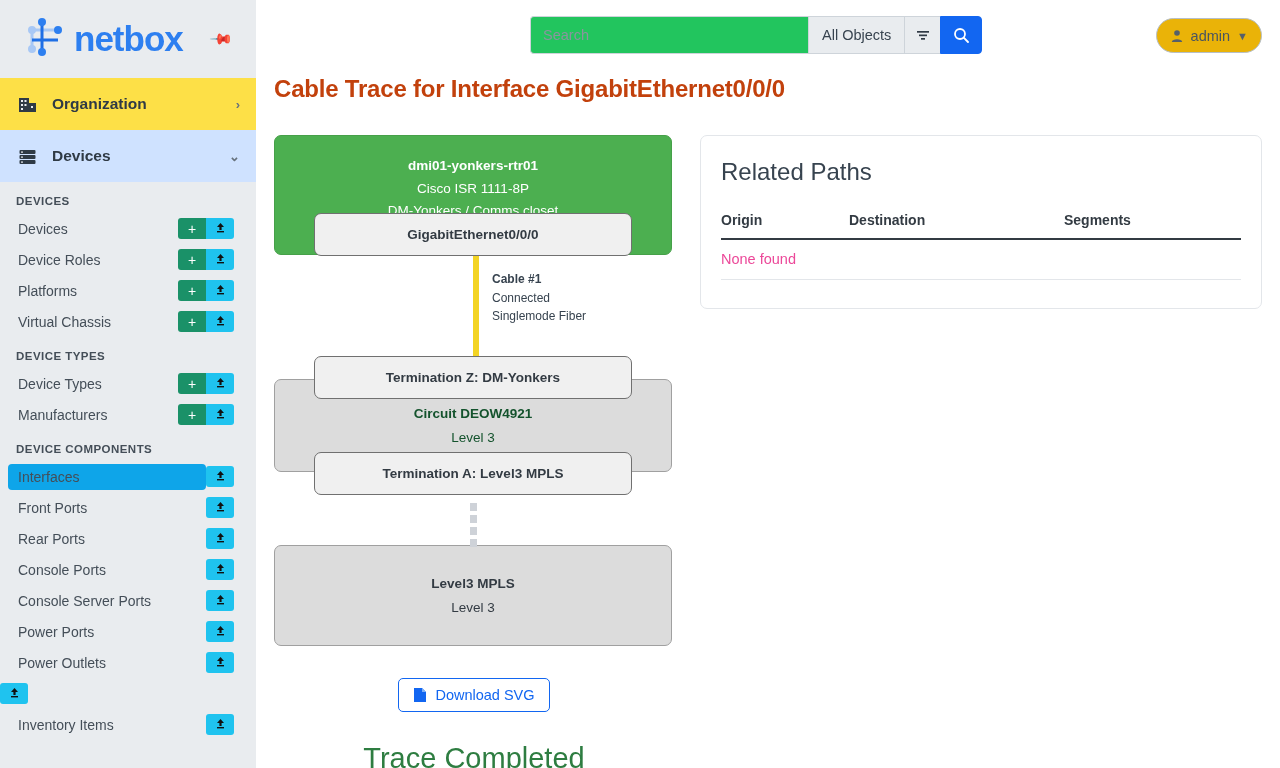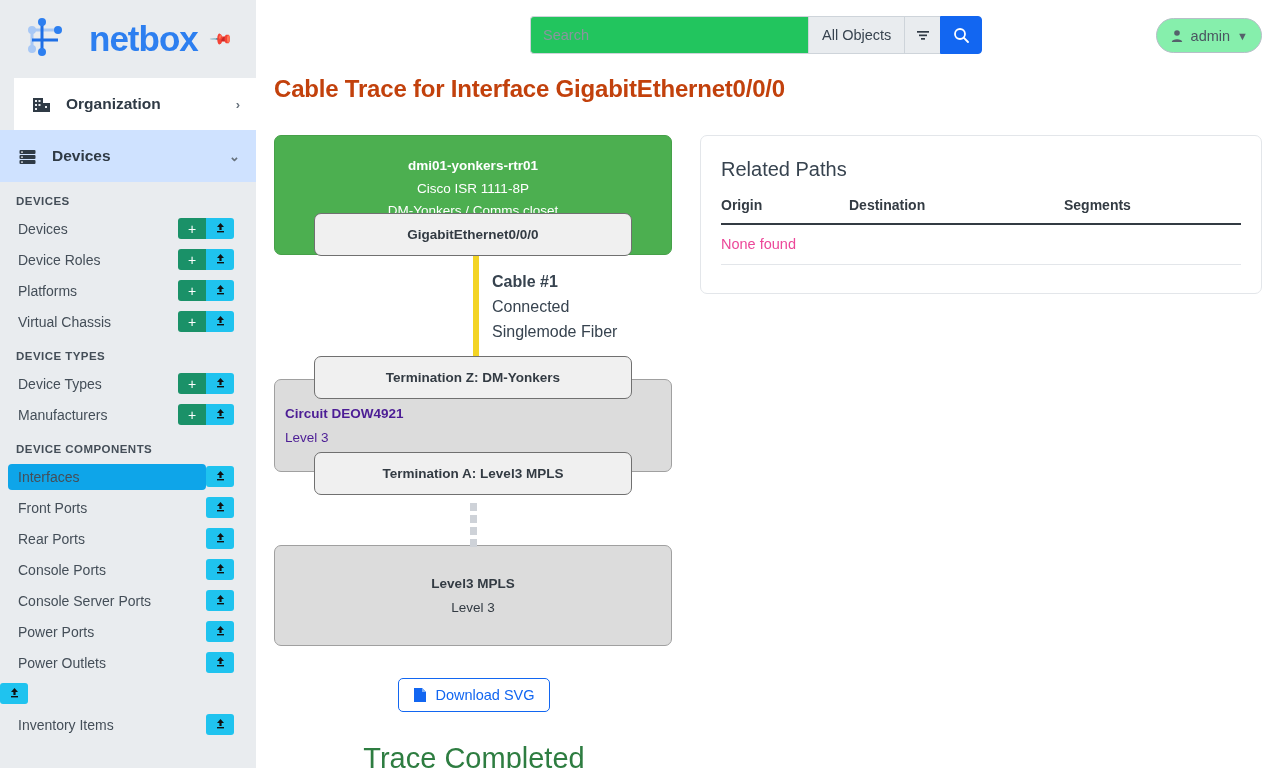--- a/index.html
+++ b/index.html
@@ -19,35 +19,35 @@
     background: #e9ecef;
     overflow: hidden;
     position: relative;
   }
   .brand {
     height: 78px;
     display: flex; align-items: center;
     padding: 0 18px 0 20px;
     position: relative;
   }
-  .brand-logo { display: flex; align-items: center; gap: 15px; }
+  .brand-logo { display: flex; align-items: center; gap: 0px; }
   .pin-icon {
     position: absolute; right: 24px; top: 32px;
     color: #fd7e14; font-size: 15px; line-height: 1;
     transform: rotate(45deg);
   }
   .nav-group {
     display: flex; align-items: center;
     height: 52px;
     padding: 0 16px 0 14px;
     font-size: 15.5px; font-weight: bold;
     color: #2f3a45;
     cursor: pointer;
   }
-  .nav-group.shade { background: #ffffff; margin-left: 14px; }
+  .nav-group.shade { background: #fde047; }
   .nav-group.active { background: #cfe2ff; }
   .nav-group .gicon {
     width: 26px; min-width: 26px; display: flex; align-items: center; justify-content: center;
     margin-right: 12px;
   }
   .nav-group .glabel { flex: 1; }
   .nav-group .chev { color: #67727d; font-size: 13px; }
 
   .nav-section-title {
     font-size: 11.5px; font-weight: bold; letter-spacing: .04em;
@@ -122,21 +122,21 @@
     display: flex; align-items: center; justify-content: center;
     width: 42px; background: #1266f1; border: 1px solid #1266f1;
     border-radius: 0 4px 4px 0; cursor: pointer;
   }
   .user-menu {
     position: absolute; right: 18px; top: 18px;
     display: flex; align-items: center; gap: 7px;
     height: 35px; padding: 0 13px;
     border: 1px solid #b6bfc8; border-radius: 18px;
     font-size: 14.5px; color: #4a5560; cursor: pointer;
-    background: #86efac;
+    background: #eab308;
   }
   .page-title {
     font-size: 24px; font-weight: bold; color: #c2410c;
     margin: 5px 0 0 18px; letter-spacing: -.2px;
   }
 
   .content { display: flex; padding: 0 18px; margin-top: 32px; }
   .trace-col { width: 400px; min-width: 400px; }
   .paths-col { flex: 1; padding-left: 26px; padding-right: 0px; }
 
@@ -160,26 +160,26 @@
   .cable-seg {
     position: relative; height: 100px;
     display: flex;
   }
   .cable-line {
     position: absolute; left: 199px; top: 0; bottom: 0;
     width: 6px; background: #f3d424;
   }
   .cable-info {
     position: absolute; left: 218px; top: 14px;
-    font-size: 16px; color: #37434f; line-height: 1.55;
+    font-size: 12px; color: #37434f; line-height: 1.55;
   }
   .cable-info .ci-title { font-weight: bold; }
   .circuit-box {
     background: #dcdcdc; border: 1px solid #a0a0a0; border-radius: 7px;
-    text-align: left; color: #4c1d95;
+    text-align: center; color: #14532d;
     padding: 26px 10px; margin-top: -20px; position: relative; z-index: 1;
   }
   .circuit-box .cb-title { font-size: 13.5px; font-weight: bold; margin-bottom: 9px; }
   .circuit-box .cb-sub { font-size: 13.5px; }
   .dots-seg { height: 50px; position: relative; }
   .dots-seg .dot {
     position: absolute; left: 196px; width: 7px; height: 8px; background: #ced2d8;
   }
   .pnet-box {
     background: #dcdcdc; border: 1px solid #a0a0a0; border-radius: 7px;
@@ -199,21 +199,21 @@
   .trace-status {
     text-align: center; margin-top: 30px;
     font-size: 29px; color: #2e7d41;
   }
 
   
   .card {
     border: 1px solid #e3e6ea; border-radius: 7px; background: #fff;
     padding: 22px 20px 28px;
   }
-  .card-title { font-size: 20px; color: #37434f; margin-bottom: 16px; }
+  .card-title { font-size: 24px; color: #37434f; margin-bottom: 26px; }
   table.paths { width: 100%; border-collapse: collapse; }
   table.paths th {
     text-align: left; font-size: 14px; font-weight: bold; color: #333b43;
     padding: 0 0 10px 0; border-bottom: 2px solid #333b43;
   }
   table.paths th.c1 { width: 128px; }
   table.paths th.c2 { width: 215px; }
   table.paths td {
     font-size: 14.5px; color: #ec4899;
     padding: 11px 0 12px 0; border-bottom: 1px solid #e3e6ea;

